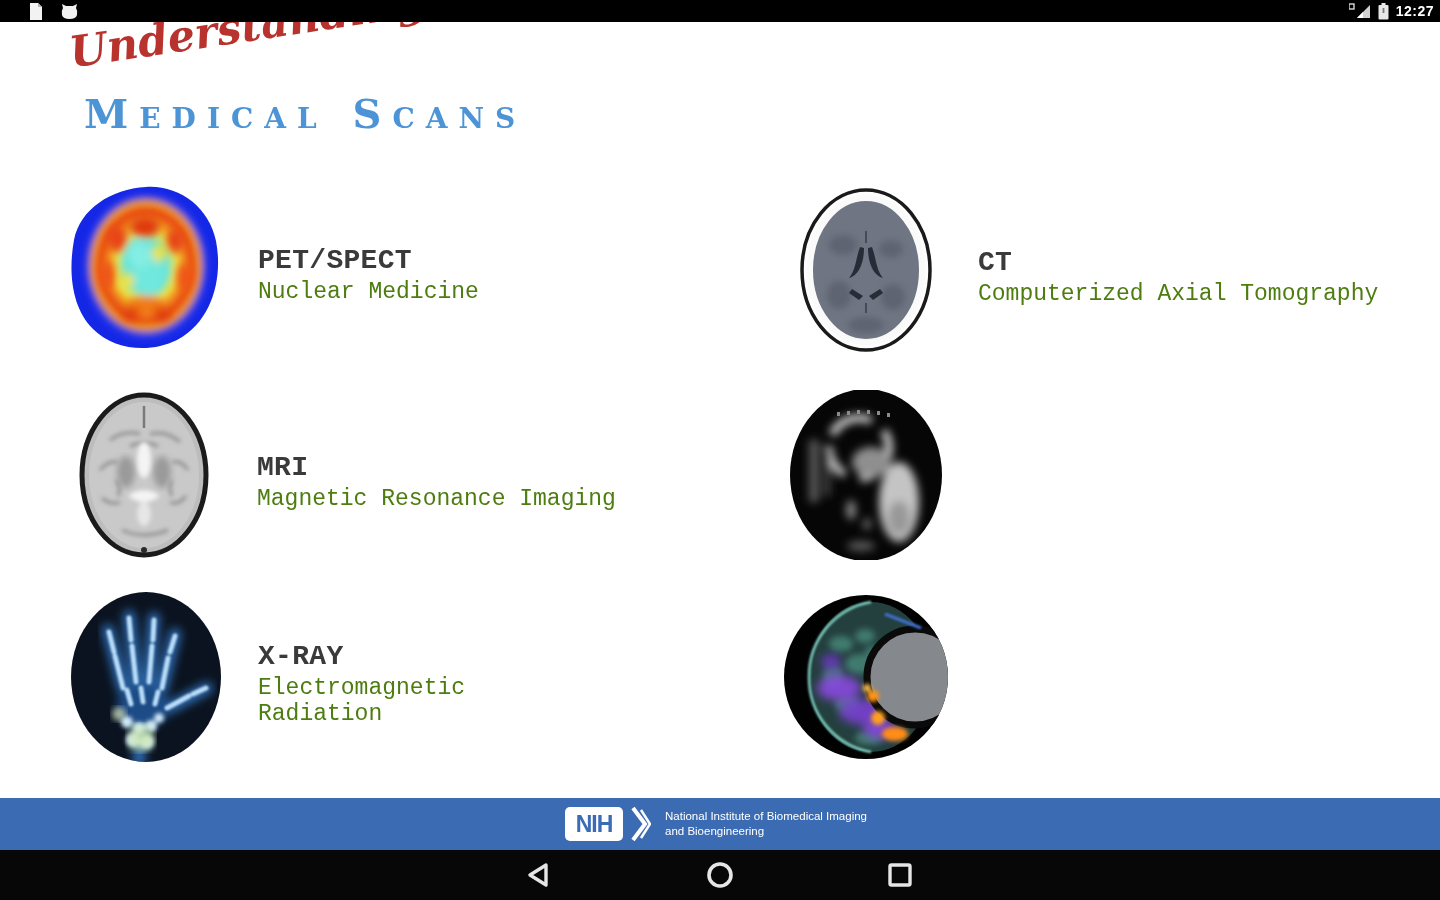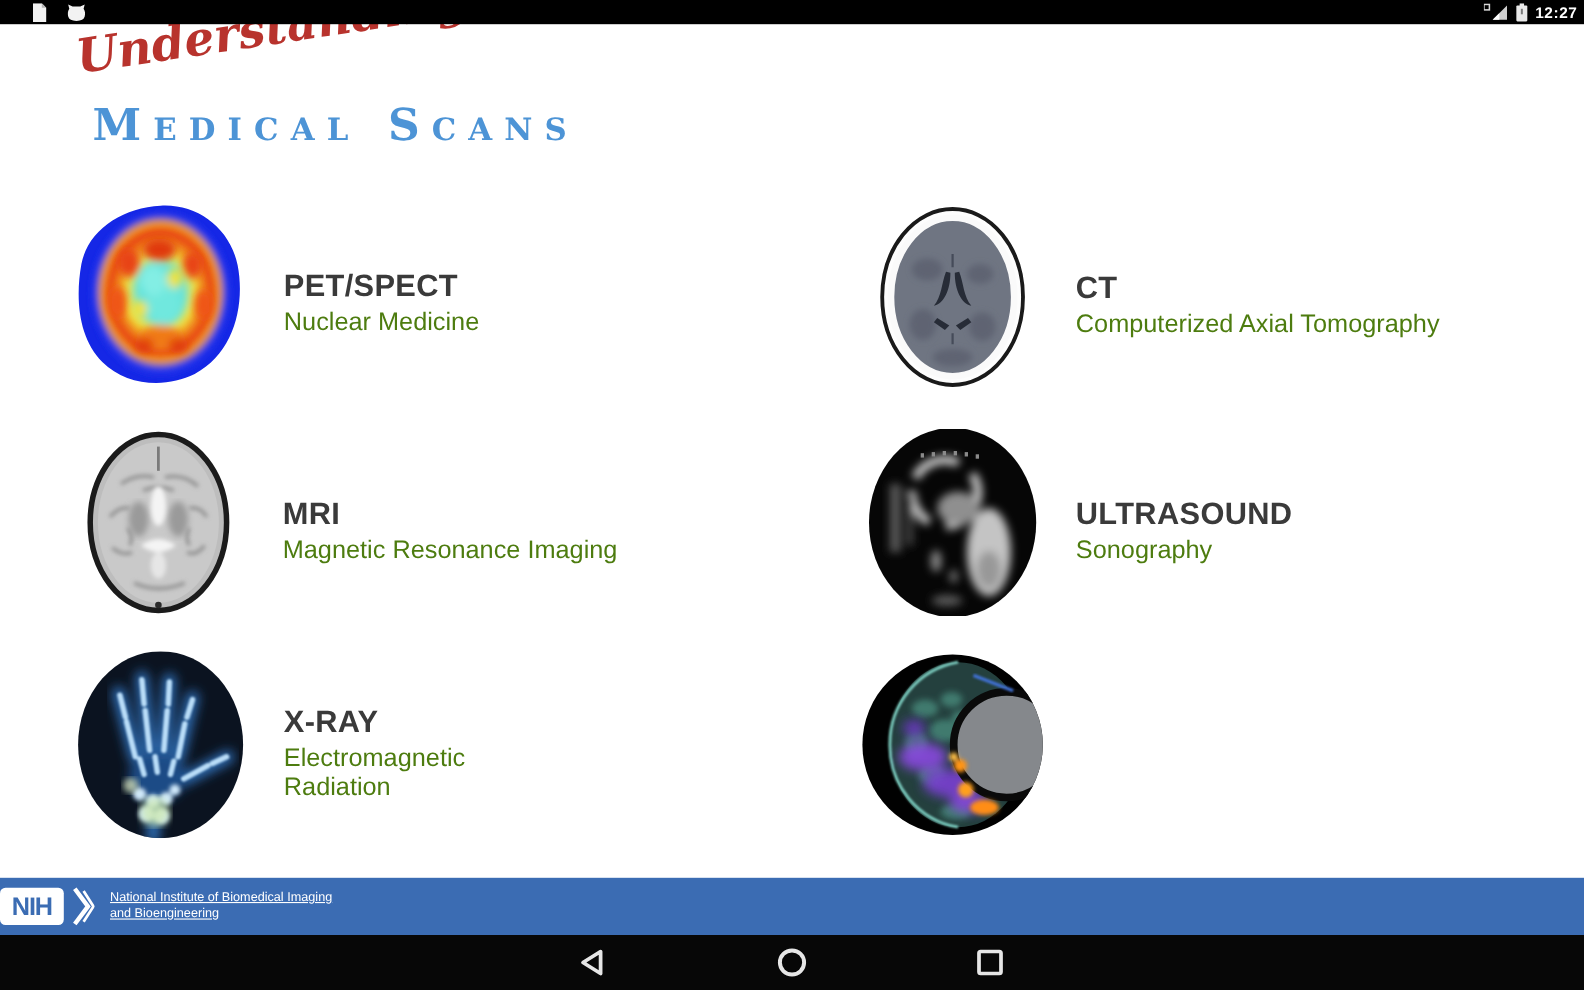--- a/index.html
+++ b/index.html
@@ -12,35 +12,35 @@
   .sb-right{position:absolute;right:6px;top:0;display:flex;gap:7px;align-items:center;height:22px;}
   .sb-time{color:#fff;font-size:14px;font-weight:bold;letter-spacing:0.5px;}
 
   
   .title-script{position:absolute;left:66px;top:28px;transform:rotate(-8.5deg);transform-origin:left top;
     color:#b8332d;font-family:"DejaVu Serif",serif;font-style:italic;font-weight:bold;font-size:43px;}
   .title-main{position:absolute;left:84px;top:94px;color:#4d94d6;font-family:"DejaVu Serif",serif;
     font-weight:bold;font-variant:small-caps;font-size:40px;letter-spacing:11px;line-height:1;}
 
   
-  .item{position:absolute;display:flex;align-items:center;gap:27px;height:170px;cursor:pointer;}
+  .item{position:absolute;display:flex;align-items:center;gap:27px;height:170px;cursor:pointer;font-family:Liberation Mono, monospace;}
   .scan{width:170px;height:170px;flex:0 0 auto;}
   .scan svg{display:block;}
   .labels{margin-top:14px;}
   .item-title{font-size:28px;font-weight:bold;color:#3a3a3a;letter-spacing:0.3px;}
   .item-sub{font-size:23px;color:#4d7c0f;margin-top:3px;line-height:1.15;}
   .item-sub.narrow{max-width:185px;}
 
   
   .footer{position:absolute;left:0;bottom:50px;width:1440px;height:52px;background:#3b6cb3;
     display:flex;align-items:center;}
-  .nih-block{display:flex;align-items:center;gap:8px;}
+  .nih-block{display:flex;align-items:center;margin-left:565px;gap:8px;}
   .nih-box{background:#fff;border-radius:5px;width:58px;height:34px;display:flex;align-items:center;
     justify-content:center;color:#3b6cb3;font-weight:bold;font-size:23px;letter-spacing:-1px;}
-  .nih-text{color:#fff;font-size:11.5px;line-height:1.3;margin-left:6px;text-decoration:underline;}
+  .nih-text{color:#fff;font-size:11.5px;line-height:1.3;margin-left:6px;}
 
   
   .navbar{position:absolute;left:0;bottom:0;width:1440px;height:50px;background:#070707;}
   .nav-btn{position:absolute;top:11px;width:30px;height:28px;display:flex;align-items:center;
     justify-content:center;cursor:pointer;}
 </style>
 </head>
 <body>
 
 <div id="screen">
@@ -229,24 +229,20 @@
             <rect x="56" y="22" width="3" height="4"></rect>
               <rect x="66" y="21" width="3" height="4"></rect>
             <rect x="76" y="20" width="3" height="4"></rect>
               <rect x="86" y="20" width="3" height="4"></rect>
             <rect x="96" y="21" width="3" height="4"></rect>
               <rect x="106" y="23" width="3" height="4"></rect>
           </g>
         </g>
       </svg>
     </div>
-    <div class="labels">
-      <div class="item-title">ULTRASOUND</div>
-      <div class="item-sub">Sonography</div>
-    </div>
   </div>
 
   <div class="item" style="left:61px;top:592px;">
     <div class="scan">
       <svg width="170" height="170" viewBox="0 0 170 170">
         <defs>
             <clipPath id="cxr">
               <ellipse cx="85" cy="85" rx="75" ry="85"></ellipse>
             </clipPath>
           </defs>

